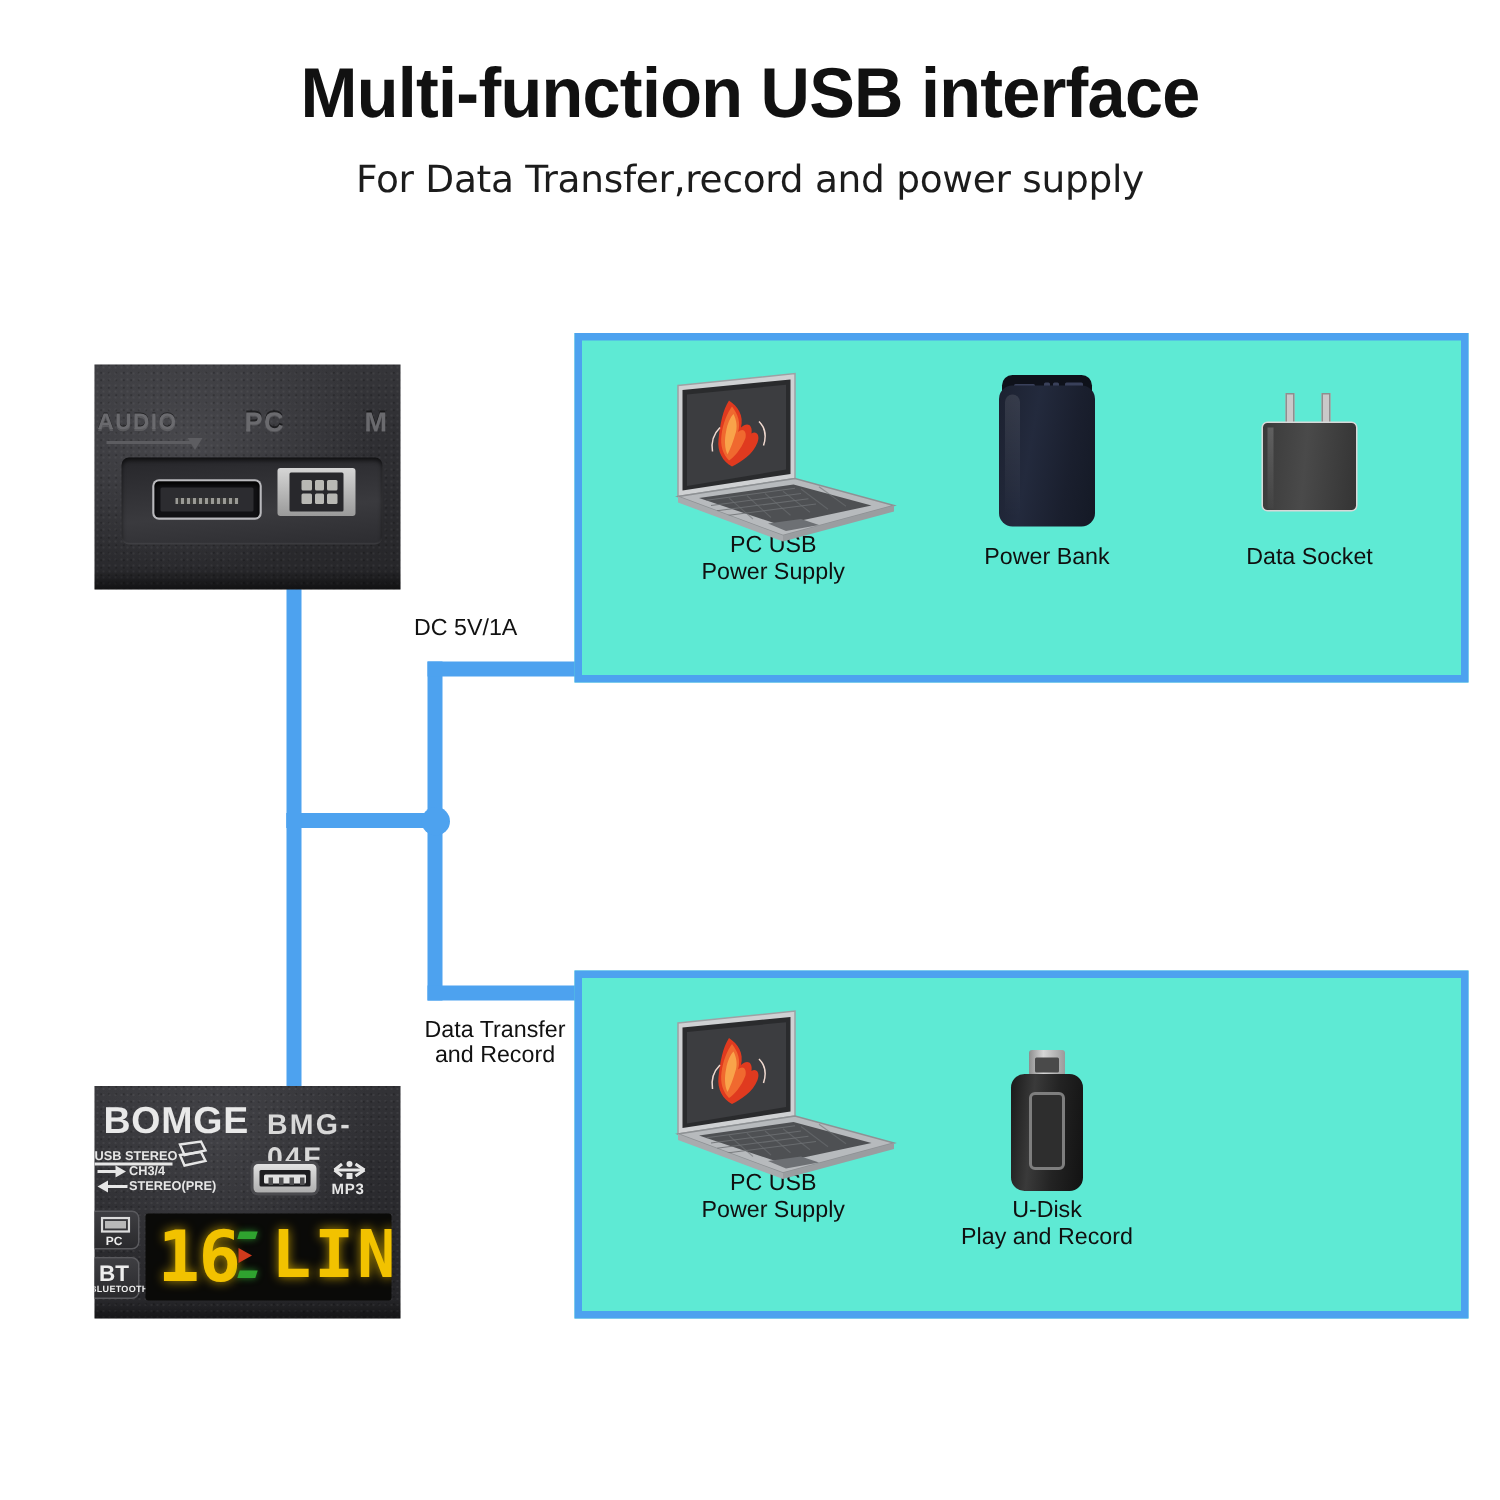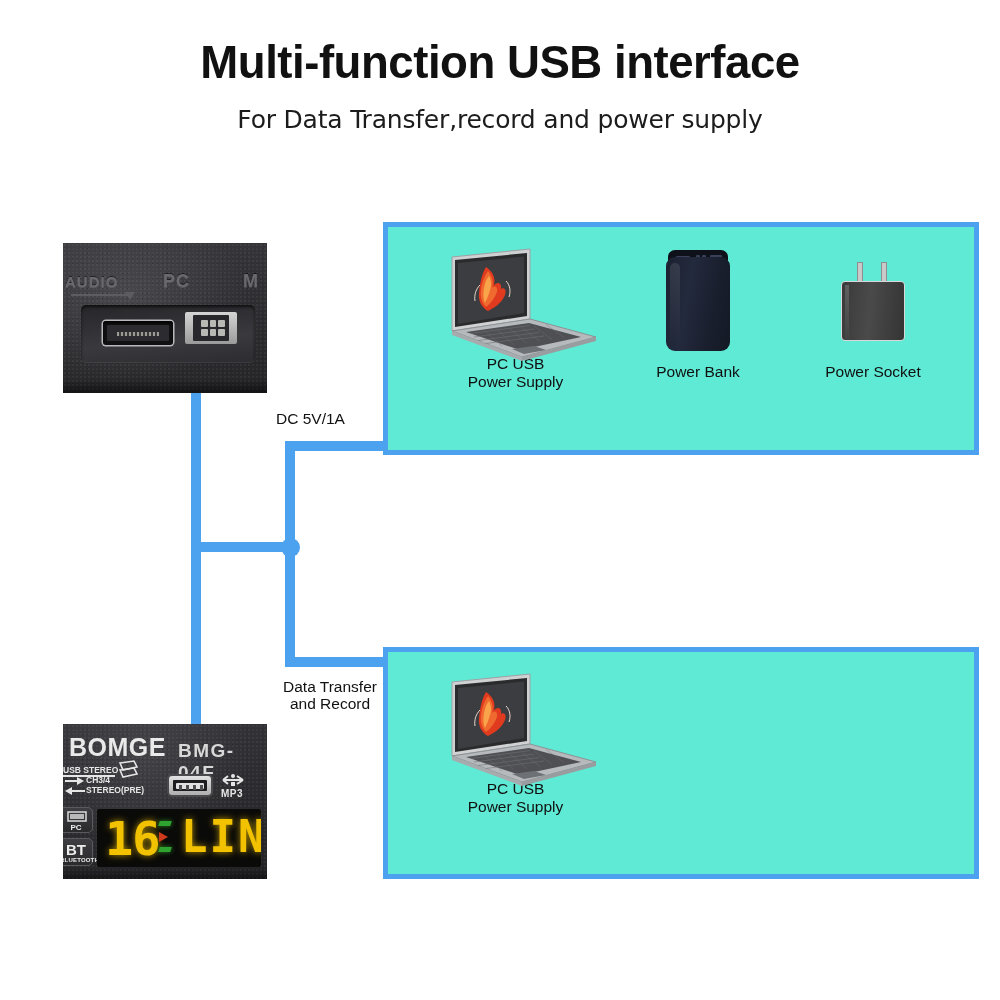--- a/index.html
+++ b/index.html
@@ -484,21 +484,21 @@
   </div>
 
   <div class="panel-item" style="left:395px; top:10px; width:180px;">
     <div style="position:relative; height:118px;">
       <div class="prong" style="left:74px; top:25px; width:6px; height:22px;"></div>
       <div class="prong" style="left:98px; top:25px; width:6px; height:22px;"></div>
       <div class="charger-body" style="left:58px; top:44px; width:64px; height:60px;">
         <div style="position:absolute; left:3px; top:3px; width:4px; height:54px; background:linear-gradient(180deg,rgba(255,255,255,0.18),rgba(255,255,255,0.02));"></div>
       </div>
     </div>
-    <div class="panel-caption" style="margin-top:8px;">Power Socket</div>
+    <div class="panel-caption" style="margin-top:8px;">Data Socket</div>
   </div>
 </div>
 
 <div class="panel" style="left:383px; top:647px; width:596px; height:232px;">
 
   <div class="panel-item" style="left:20px; top:10px; width:215px;">
     <svg class="laptop" style="left:26px; top:8px;" width="166" height="118" viewBox="0 0 166 118">
       <path d="M18 12 L96 4 L96 74 L18 86 Z" fill="#cfd1d3"></path>
       <path d="M18 12 L96 4 L96 74 L18 86 Z" fill="none" stroke="#9ea1a4" stroke-width="1"></path>
       <path d="M21 15 L93 8 L93 71 L21 82 Z" fill="#2a2b2d"></path>
@@ -530,13 +530,25 @@
           <path d="M112 79.5 L130 92.5"></path>
       </g>
       <path d="M78 104 L100 101 L112 105 L90 109 Z" fill="#6d7074"></path>
       <path d="M88 112 L162 92 L162 96 L88 116 Z" fill="#9a9da0"></path>
       <path d="M18 86 L88 112 L88 116 L18 90 Z" fill="#a8abae"></path>
     </svg>
     <div class="panel-caption" style="margin-top:118px;">PC USB
 Power Supply</div>
   </div>
 
+  <div class="panel-item" style="left:230px; top:10px; width:160px;">
+    <div style="position:relative; height:118px;">
+      <div class="udisk-conn" style="left:68px; top:38px; width:24px; height:22px;">
+        <div class="udisk-conn-in" style="left:4px; top:5px; width:16px; height:10px;"></div>
+      </div>
+      <div class="udisk-body" style="left:56px; top:54px; width:48px; height:78px;">
+        <div class="udisk-win" style="left:12px; top:12px; width:24px; height:52px;"></div>
+      </div>
+    </div>
+    <div class="panel-caption" style="margin-top:18px;">U-Disk
+Play and Record</div>
+  </div>
 </div>
 
 </body></html>

